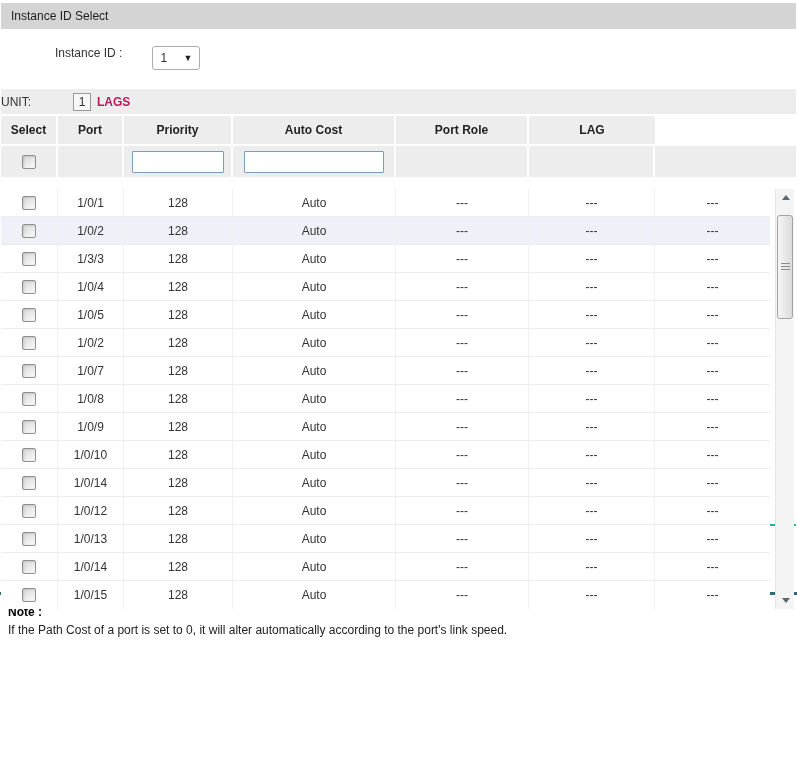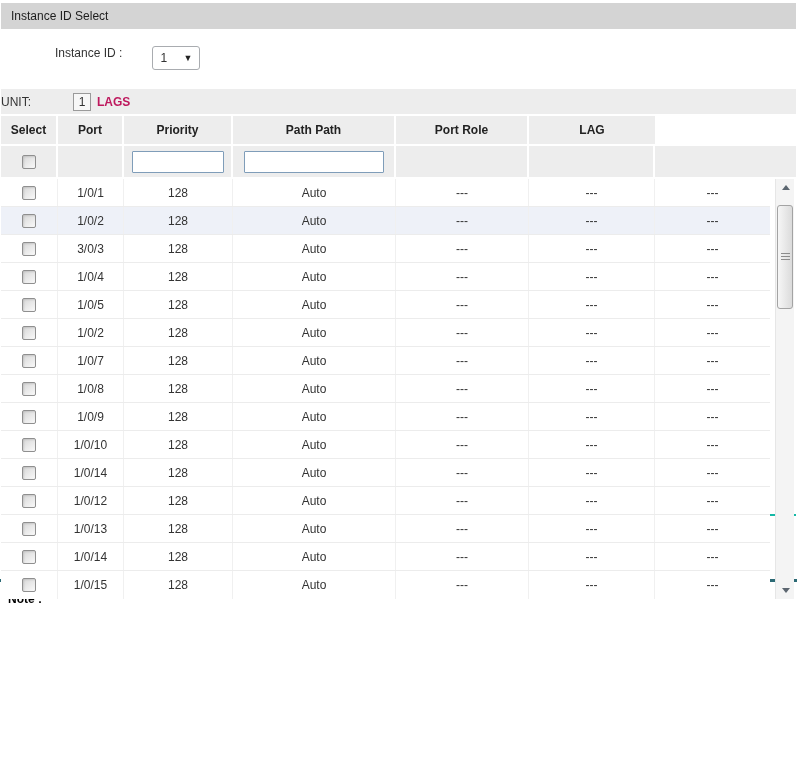--- a/index.html
+++ b/index.html
@@ -94,21 +94,21 @@
     width: 14px; height: 14px;
     background: linear-gradient(145deg, #d8d8d8, #f9f9f9);
     border: 1px solid #8f8f8f; border-radius: 2px;
     box-shadow: inset 1px 1px 2px rgba(0,0,0,0.12);
     cursor: pointer;
   }
 
   
   .tbody-wrap {
     position: relative;
-    margin: 2px 1px;
+    margin: 12px 1px;
     height: 337px;
     border-bottom: 2px solid #14b8a6;
   }
   .rows { width: 769px; }
   .row {
     height: 28px;
     border-bottom: 1px solid #ececec;
     background: #fff;
   }
   .row:last-child { border-bottom: none; }
@@ -203,21 +203,21 @@
   <div class="unit-bar">
     <span>UNIT:</span>
     <span class="unit-box">1</span>
     <span class="lags-label">LAGS</span>
   </div>
 
   <div class="grid7 thead">
     <div class="hcell">Select</div>
     <div class="hcell">Port</div>
     <div class="hcell">Priority</div>
-    <div class="hcell">Path Path</div>
+    <div class="hcell">Auto Cost</div>
     <div class="hcell">Port Role</div>
     <div class="hcell">LAG</div>
   </div>
 
   <div class="grid7 filter-row">
     <div class="fcell">
       <input type="checkbox" class="cbx" style="">
     </div>
     <div class="fcell"></div>
     <div class="fcell">
@@ -252,21 +252,21 @@
     <div class="cell">128</div>
     <div class="cell">Auto</div>
     <div class="cell">---</div>
     <div class="cell">---</div>
     <div class="cell">---</div>
   </div>
         <div class="row grid7">
     <div class="cell">
             <input type="checkbox" class="cbx" style="">
           </div>
-    <div class="cell">3/0/3</div>
+    <div class="cell">1/3/3</div>
     <div class="cell">128</div>
     <div class="cell">Auto</div>
     <div class="cell">---</div>
     <div class="cell">---</div>
     <div class="cell">---</div>
   </div>
         <div class="row grid7">
     <div class="cell">
             <input type="checkbox" class="cbx" style="">
           </div>
@@ -415,14 +415,15 @@
 
   <div class="button-row">
     <button class="btn">All</button>
     <button class="btn">Apply</button>
     <button class="btn">Select</button>
     <button class="btn">Help</button>
   </div>
 
   <div class="divider"></div>
   <div class="note-title">Note :</div>
+  <div class="note-text">If the Path Cost of a port is set to 0, it will alter automatically according to the port's link speed.</div>
 
 </div>
 
 </body></html>

